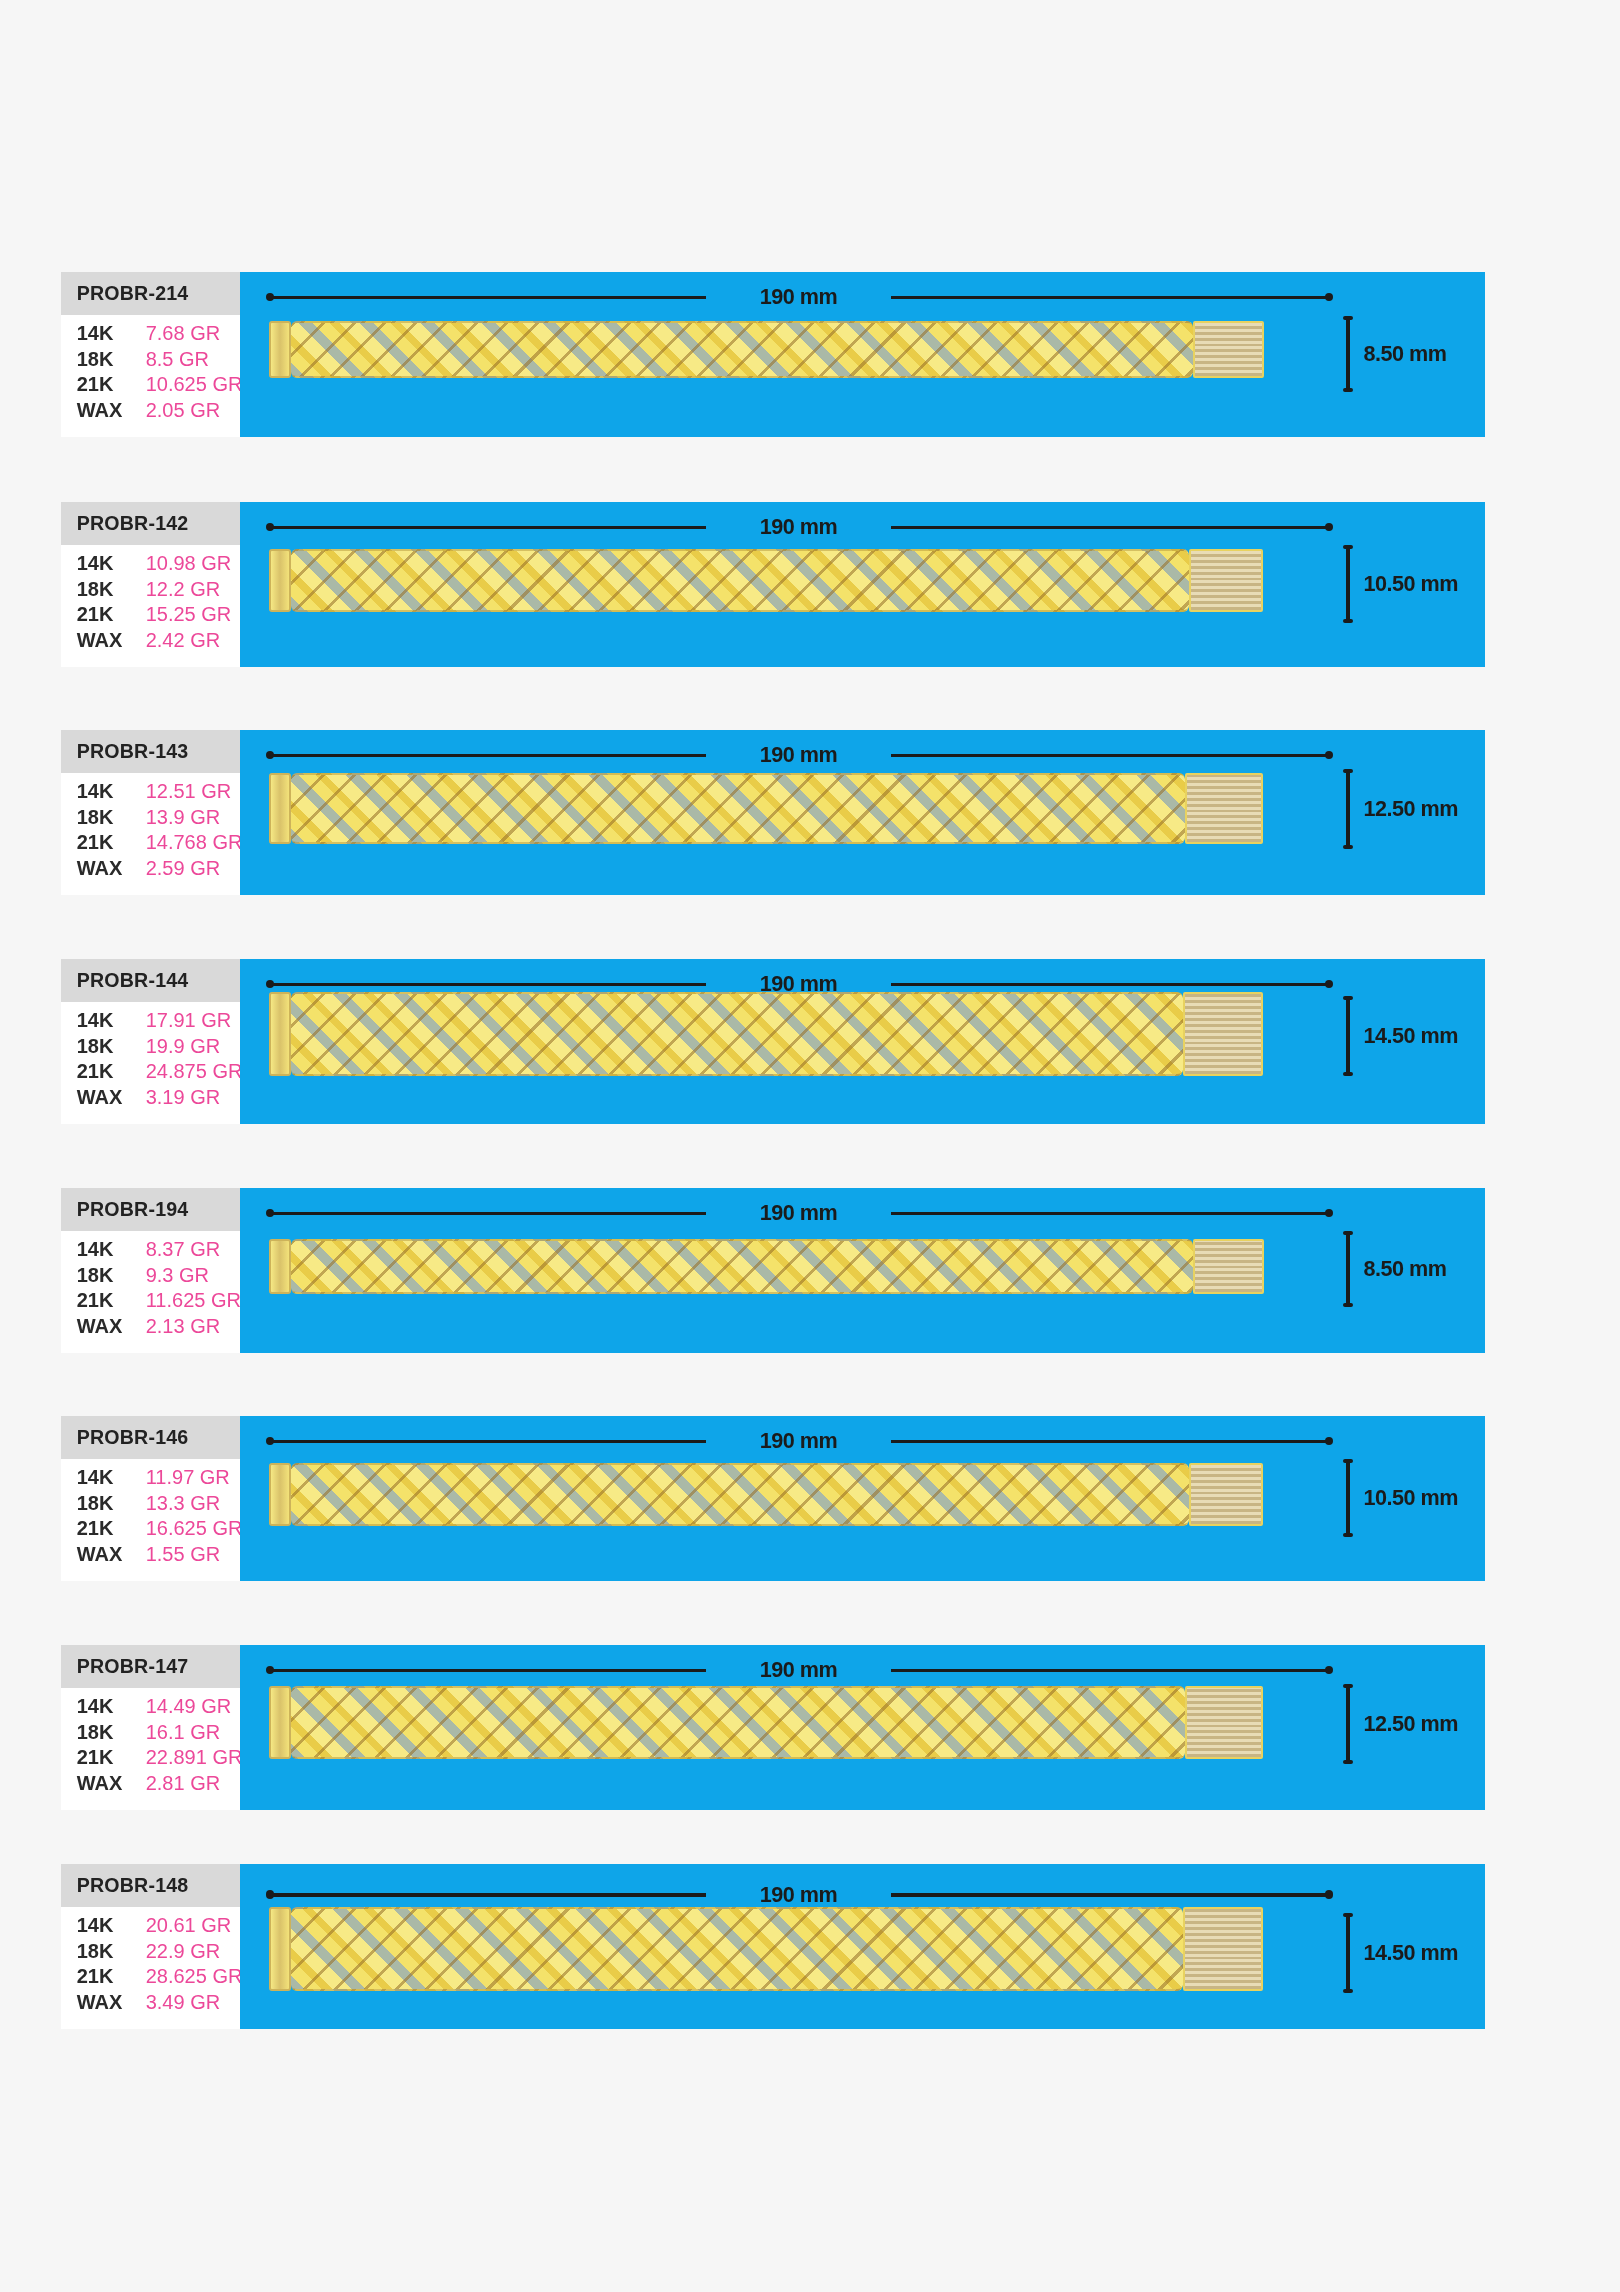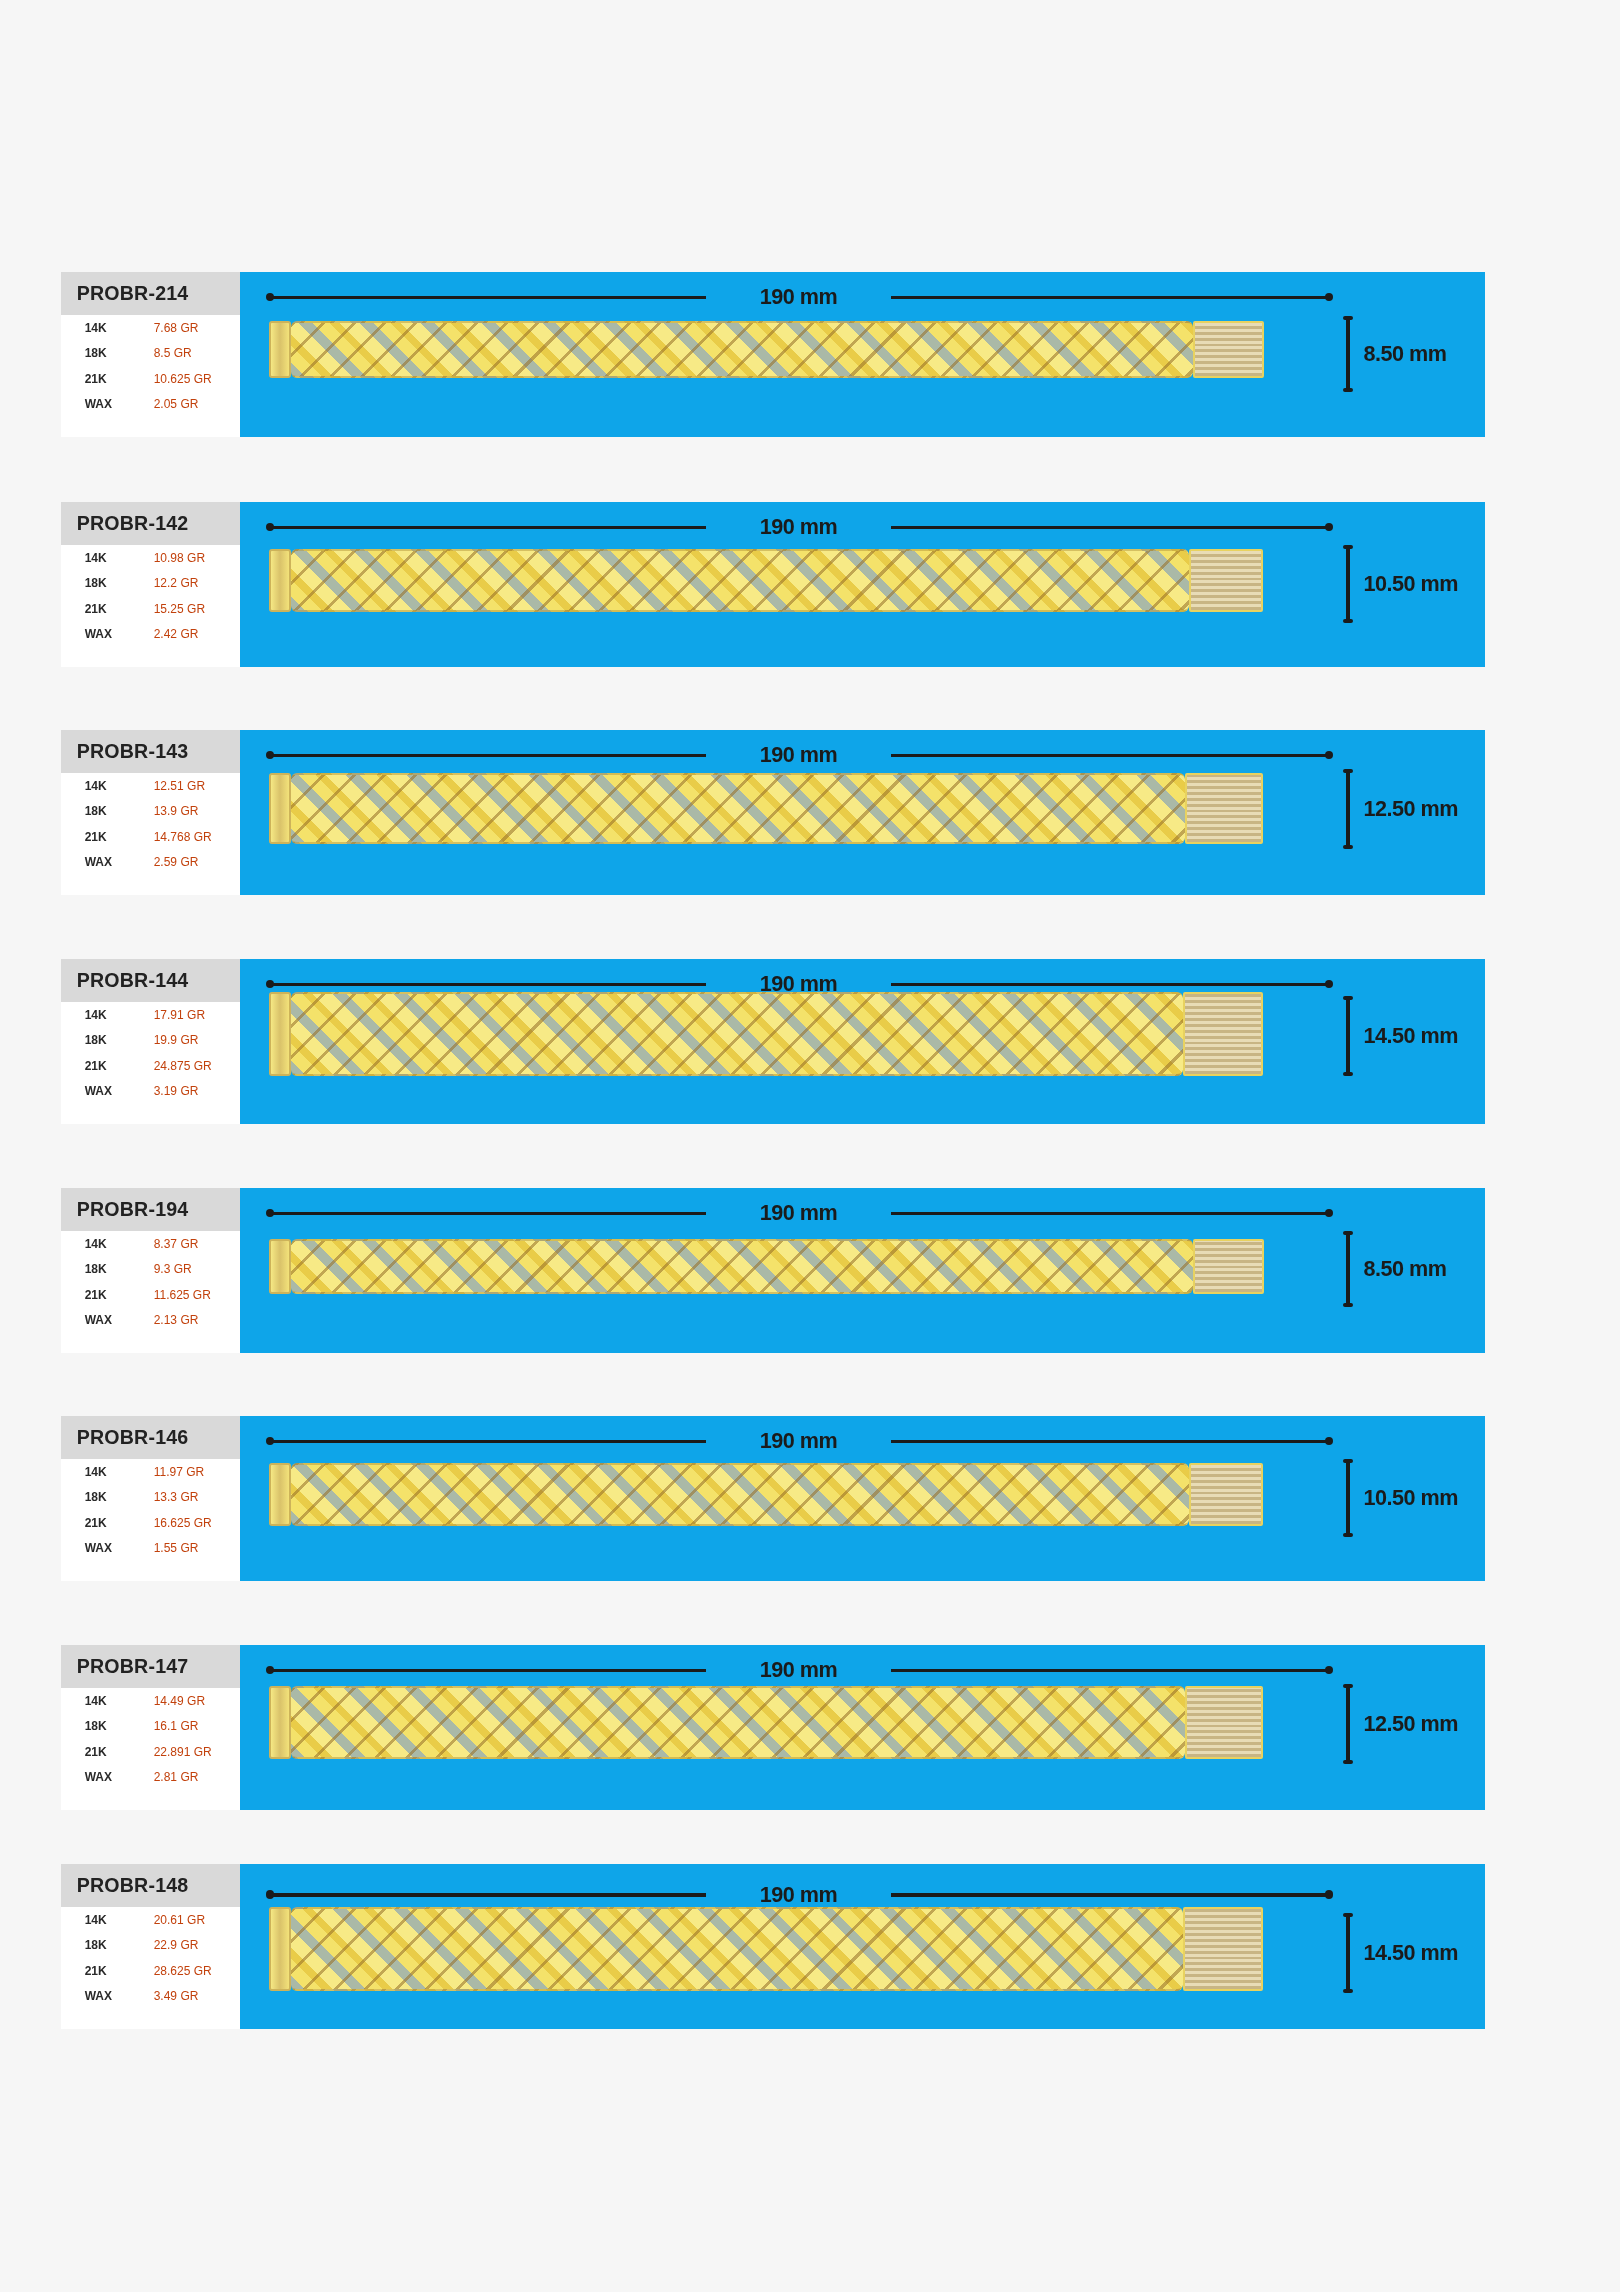--- a/index.html
+++ b/index.html
@@ -31,30 +31,30 @@
     font-size: 19.6px;
     color: #222;
     letter-spacing: 0.2px;
   }
   .spec-lines {
     padding: 5.9px 0 0 15.7px;
   }
   .spec-line {
     display: flex;
     height: 25.5px;
-    font-size: 12px;
-    margin-left: 8px;
+    align-items: center;
+    font-size: 20px;
   }
   .spec-k {
     width: 69px;
     font-weight: bold;
     color: #2a2a2a;
   }
   .spec-v {
-    color: #c2410c;
+    color: #ec4899;
   }
   .panel {
     position: absolute;
     left: 179px; top: 0;
     width: 1245px; height: 165px;
     background: #0ea5e9;
   }
   .len {
     position: absolute;
     left: 25.5px; top: 11.8px;

